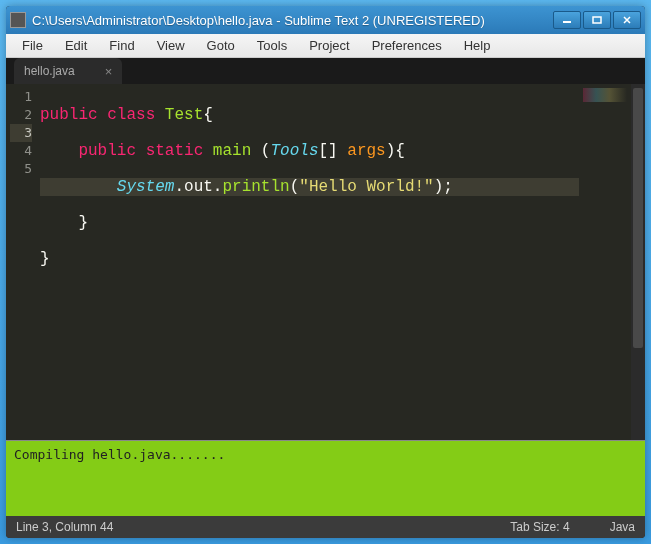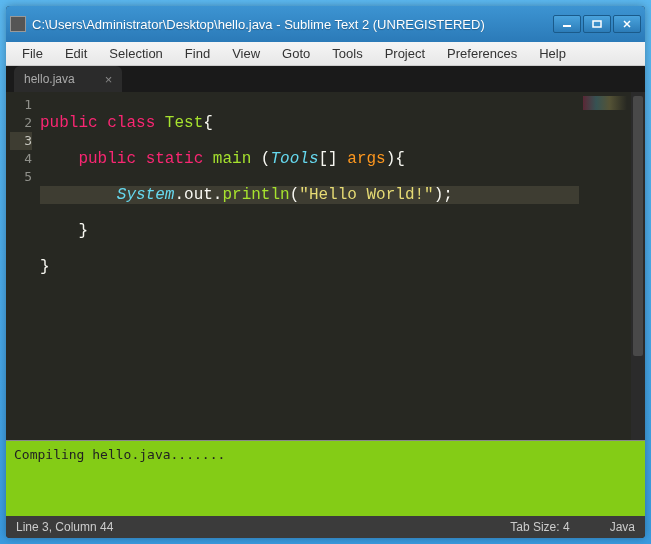--- a/index.html
+++ b/index.html
@@ -16,21 +16,21 @@
   width: 100%;
   height: 100%;
   background: #1e1e1e;
   border-radius: 4px;
   overflow: hidden;
   display: flex;
   flex-direction: column;
   box-shadow: 0 0 8px rgba(0,0,0,0.3);
 }
 .titlebar {
-  height: 36px;
+  height: 28px;
   background: linear-gradient(to bottom, #3d94d2 0%, #2b7ab8 100%);
   display: flex;
   align-items: center;
   padding: 0 4px;
   color: #fff;
   font-size: 13px;
   position: relative;
 }
 .titlebar-icon {
   width: 16px;
@@ -211,21 +211,20 @@
         <svg width="10" height="8" viewBox="0 0 10 8">
             <path d="M2 1 L8 7 M8 1 L2 7" stroke="#fff" stroke-width="1.5"></path>
           </svg>
       </div>
     </div>
   </div>
 
   <div class="menubar">
     <div class="menu-item">File</div>
     <div class="menu-item">Edit</div>
-    <div class="menu-item">Selection</div>
     <div class="menu-item">Find</div>
     <div class="menu-item">View</div>
     <div class="menu-item">Goto</div>
     <div class="menu-item">Tools</div>
     <div class="menu-item">Project</div>
     <div class="menu-item">Preferences</div>
     <div class="menu-item">Help</div>
   </div>
 
   <div class="tab-area">

